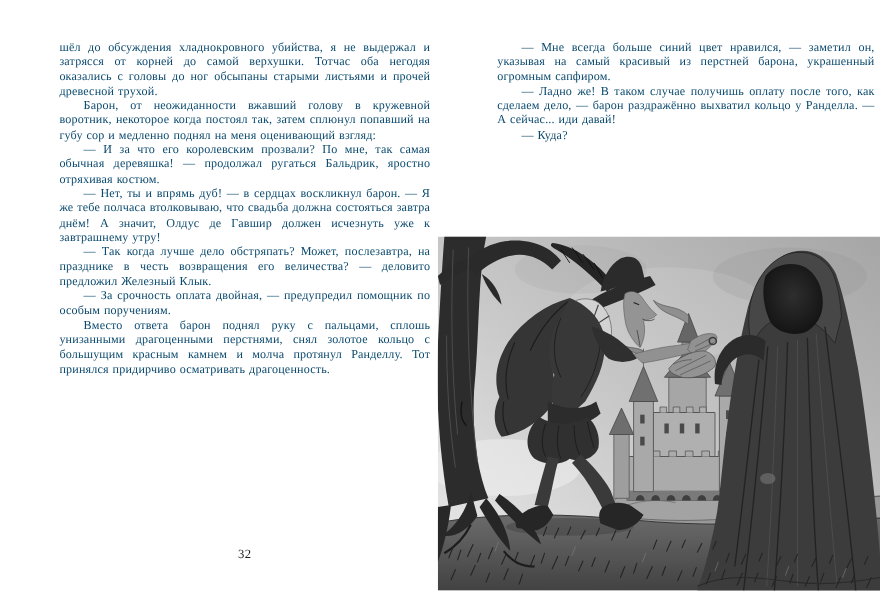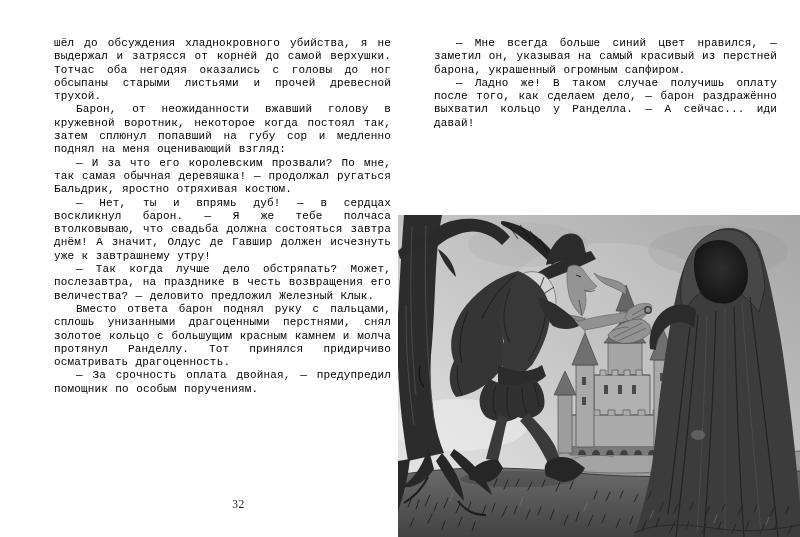--- a/index.html
+++ b/index.html
@@ -1,48 +1,49 @@
 <!DOCTYPE html>
 <html><head>
 <meta charset="utf-8">
 <style>
   * { margin:0; padding:0; box-sizing:border-box; }
   html,body { width:800px; height:537px; background:#ffffff; }
   body { font-family:"Liberation Serif", serif; }
   .spread { position:relative; width:800px; height:537px; background:#ffffff; overflow:hidden; }
-  .text-col { position:absolute; top:37px; color:#000000;font-family:Liberation Mono, monospace; }
+  .text-col { position:absolute; top:37px; color:#0c4a6e; }
   .text-col.left  { left:54px;  width:337px; }
-  .text-col.right { left:434px; width:343px; }
+  .text-col.right { left:452px; width:343px; }
   .para { font-size:11px; line-height:13.3px; text-align:justify; letter-spacing:0.15px; word-spacing:0.6px; }
   .para.indent { text-indent:22px; }
-  .page-number { position:absolute; left:70px; top:498px; width:337px; text-align:center;
+  .page-number { position:absolute; left:54px; top:498px; width:337px; text-align:center;
                  font-size:11.5px; color:#1b1b1b; letter-spacing:0.5px; }
   .illustration { position:absolute; left:398px; top:215px; width:402px; height:322px; }
   .illustration svg { display:block; width:402px; height:322px; }
 </style>
 </head>
 <body>
 
 <div class="spread">
 
   <div class="text-col left">
       <p class="para">шёл до обсуждения хладнокровного убийства, я не выдержал и затрясся от корней до самой верхушки. Тотчас оба негодяя оказались с головы до ног обсыпаны старыми листьями и прочей древесной трухой.</p>
       <p class="para indent">Барон, от неожиданности вжавший голову в кружевной воротник, некоторое когда постоял так, затем сплюнул попавший на губу сор и медленно поднял на меня оценивающий взгляд:</p>
       <p class="para indent">— И за что его королевским прозвали? По мне, так самая обычная деревяшка! — продолжал ругаться Бальдрик, яростно отряхивая костюм.</p>
       <p class="para indent">— Нет, ты и впрямь дуб! — в сердцах воскликнул барон. — Я же тебе полчаса втолковываю, что свадьба должна состояться завтра днём! А значит, Олдус де Гавшир должен исчезнуть уже к завтрашнему утру!</p>
       <p class="para indent">— Так когда лучше дело обстряпать? Может, послезавтра, на празднике в честь возвращения его величества? — деловито предложил Железный Клык.</p>
+      <p class="para indent">— За срочность оплата двойная, — предупредил помощник по особым поручениям.</p>
       <p class="para indent">Вместо ответа барон поднял руку с пальцами, сплошь унизанными драгоценными перстнями, снял золотое кольцо с большущим красным камнем и молча протянул Ранделлу. Тот принялся придирчиво осматривать драгоценность.</p>
-      <p class="para indent">— За срочность оплата двойная, — предупредил помощник по особым поручениям.</p>
     </div>
 
   <div class="page-number">32</div>
 
   <div class="text-col right">
       <p class="para indent">— Мне всегда больше синий цвет нравился, — заметил он, указывая на самый красивый из перстней барона, украшенный огромным сапфиром.</p>
       <p class="para indent">— Ладно же! В таком случае получишь оплату после того, как сделаем дело, — барон раздражённо выхватил кольцо у Ранделла. — А сейчас... иди давай!</p>
+      <p class="para indent">— Куда?</p>
     </div>
 
   <div class="illustration">
     <svg viewBox="0 0 402 322" xmlns="http://www.w3.org/2000/svg">
       <defs>
         <linearGradient id="sky" x1="0%" y1="100%" x2="100%" y2="0%">
           <stop offset="0%" stop-color="#ebebeb"></stop>
           <stop offset="45%" stop-color="#c9c9c9"></stop>
           <stop offset="100%" stop-color="#a6a6a6"></stop>
         </linearGradient>

